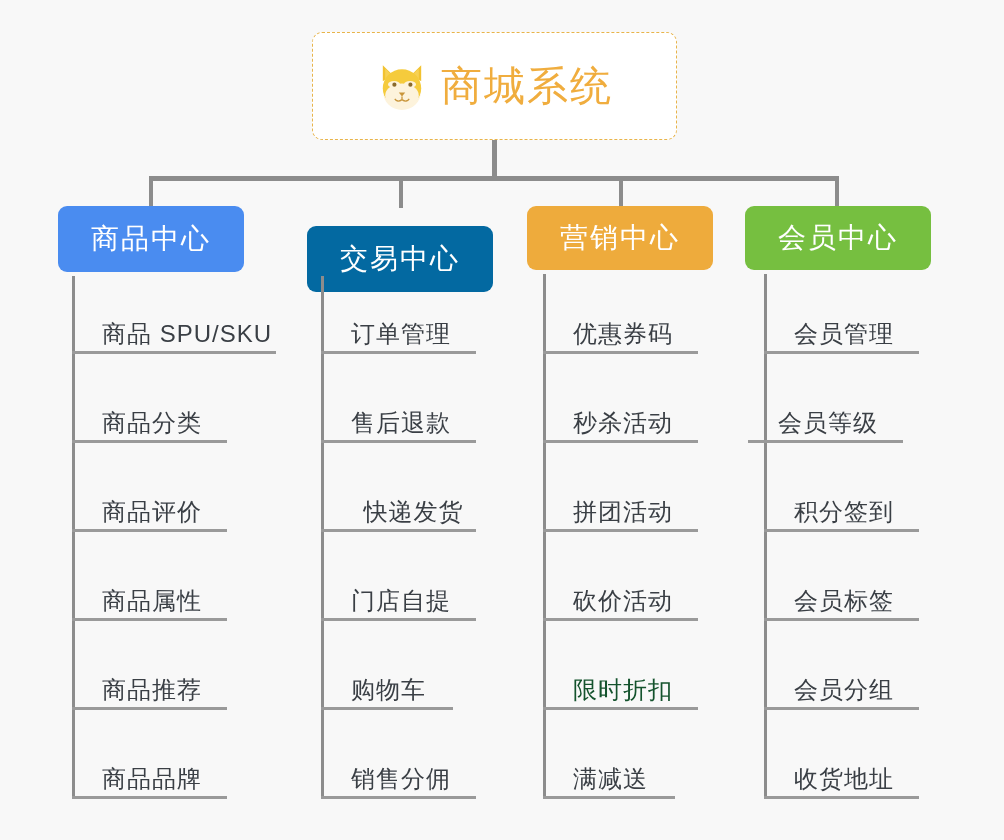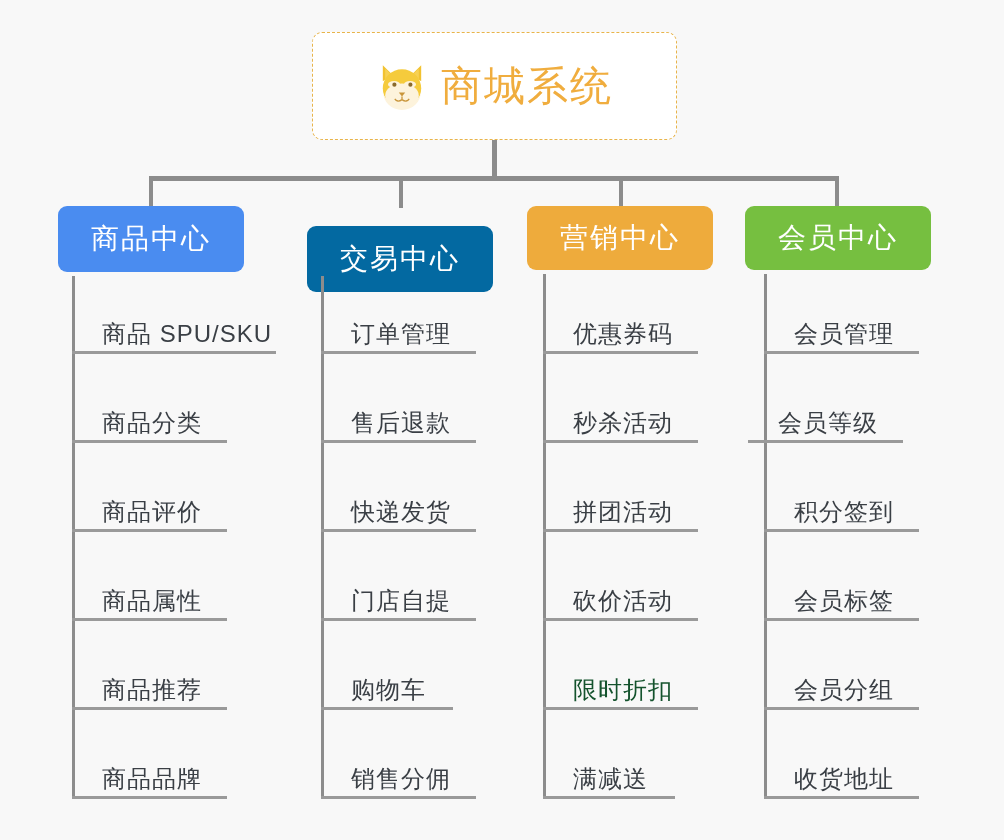--- a/index.html
+++ b/index.html
@@ -155,21 +155,21 @@
       <div class="cat-box" style="left: 307px; top: 206px; width: 186px; height: 66px; background: #0369a1; margin-top: 20px;">
         <span>交易中心</span>
       </div>
       <div class="rail" style="left: 321px; top: 276px; height: 523px; background: rgb(140, 140, 140);"></div>
       <div class="leaf" style="left: 321px; top: 310px; width: 155px; border-bottom-color: rgb(154, 154, 154);">
         <span class="leaf-label" style="color: rgb(58, 63, 69);">订单管理</span>
       </div>
       <div class="leaf" style="left: 321px; top: 399px; width: 155px; border-bottom-color: rgb(154, 154, 154);">
         <span class="leaf-label" style="color: rgb(58, 63, 69);">售后退款</span>
       </div>
-      <div class="leaf" style="left: 321px; top: 488px; width: 155px; border-bottom-color: rgb(154, 154, 154);">
+      <div class="leaf" style="left: 321px; top: 488px; width: 155px; border-bottom-color: rgb(154, 154, 154); justify-content: center;">
         <span class="leaf-label" style="color: rgb(58, 63, 69);">快递发货</span>
       </div>
       <div class="leaf" style="left: 321px; top: 577px; width: 155px; border-bottom-color: rgb(154, 154, 154);">
         <span class="leaf-label" style="color: rgb(58, 63, 69);">门店自提</span>
       </div>
       <div class="leaf" style="left: 321px; top: 666px; width: 132px; border-bottom-color: rgb(154, 154, 154);">
         <span class="leaf-label" style="color: rgb(58, 63, 69);">购物车</span>
       </div>
       <div class="leaf" style="left: 321px; top: 755px; width: 155px; border-bottom-color: rgb(154, 154, 154);">
         <span class="leaf-label" style="color: rgb(58, 63, 69);">销售分佣</span>

